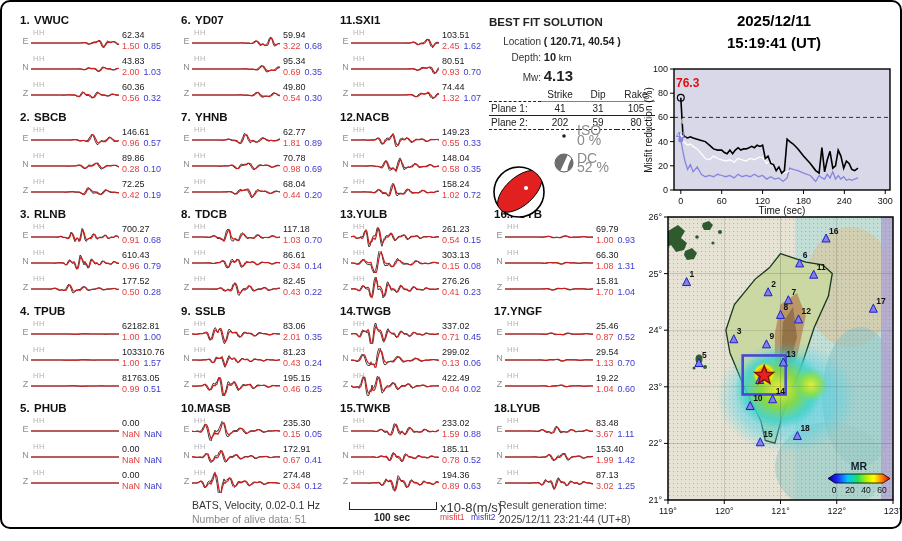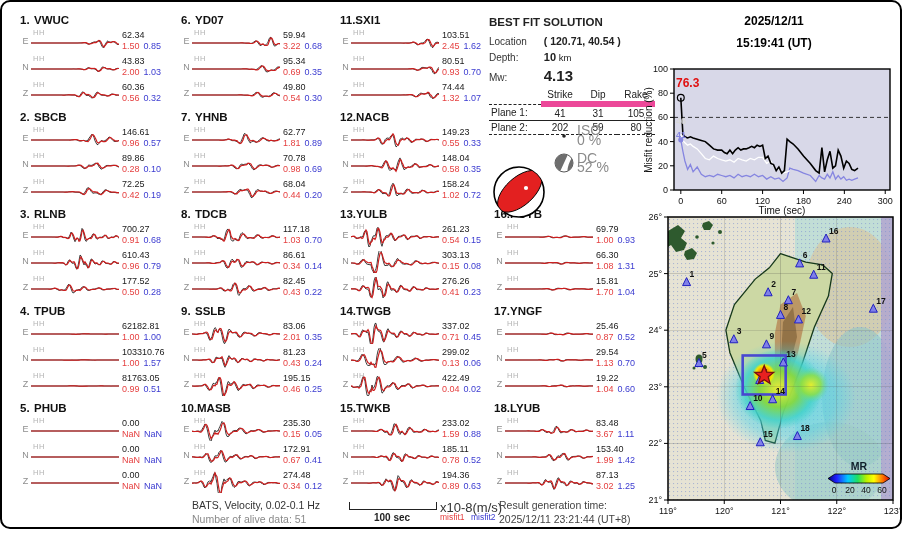--- a/index.html
+++ b/index.html
@@ -15,40 +15,40 @@
   .trace .hh{position:absolute;top:1px;left:2px;font-size:7.5px;color:#b3b3b3;letter-spacing:.5px;}
   .trace svg{position:absolute;left:0;top:4px;}
   .nums{width:56px;font-size:9px;line-height:10.5px;padding:3px 0 0 3px;white-space:nowrap;}
   .amp{color:#1a1a1a;}
   .m1{color:#e54040;}
   .m2{color:#3b3bd0;margin-left:4px;}
   
   .solution{position:absolute;left:487px;top:14px;width:170px;height:276px;font-size:10px;color:#222;}
   .sol-title{font-weight:bold;font-size:11.5px;margin-bottom:7px;}
   .sol-row{margin-bottom:4px;}
-  .sol-lab{display:inline-block;width:52px;color:#333;}
+  .sol-lab{display:inline-block;width:52px;color:#333;text-align:right;}
   .sol-loc{font-weight:bold;font-size:10.5px;}
   .sol-depth{font-weight:bold;font-size:11px;}
   .sol-unit{font-size:9.5px;}
   .sol-mw{font-weight:bold;font-size:15px;}
   .sol-table{border-collapse:collapse;margin-top:3px;font-size:10px;}
   .sol-table th,.sol-table td{font-weight:normal;padding:1px 2px;text-align:center;min-width:34px;}
   .sol-table th.stub,.sol-table td.lbl{text-align:left;min-width:48px;}
-  .sol-table thead th{border-bottom:6px solid #ec4899;}
+  .sol-table thead th{border-bottom:1px solid #ec4899;}
   .sol-table thead th.stub{border-bottom:1px dashed #222;}
   .sol-table tbody tr.r0 td{border-bottom:1px solid #222;}
   .sol-table tbody tr.r1 td{border-bottom:1px dashed #222;}
   .beach{position:absolute;left:2px;top:148px;}
   .decomp{position:absolute;left:62px;top:110px;width:104px;}
   .dec-row{display:flex;align-items:center;margin-bottom:7px;}
   .dec-icon{width:26px;display:flex;justify-content:center;}
   .dec-txt{font-size:14px;color:#8a8a8a;line-height:9.5px;}
   
   .hdate{position:absolute;left:648px;top:8px;width:248px;text-align:center;
-         font-size:12px;font-weight:bold;color:#000;line-height:22px;}
+         font-size:15px;font-weight:bold;color:#000;line-height:22px;}
   
   .foot{position:absolute;left:0;top:494px;width:902px;height:45px;font-size:10.5px;}
   .f-bats{position:absolute;left:190px;top:3px;color:#333;}
   .f-alive{position:absolute;left:190px;top:17px;color:#8a8a8a;}
   .f-scale{position:absolute;left:347px;top:6px;width:86px;height:7px;
            border-bottom:1.2px solid #222;border-left:1.2px solid #222;border-right:1.2px solid #222;}
   .f-scalelab{position:absolute;left:347px;top:16px;width:86px;text-align:center;color:#222;font-size:10px;font-weight:bold;}
   .f-unit{position:absolute;left:438px;top:4px;font-size:13px;color:#333;}
   .f-misfits{position:absolute;left:438px;top:16px;font-size:8.5px;}
   .f-misfits .m1{font-size:8.5px;}

